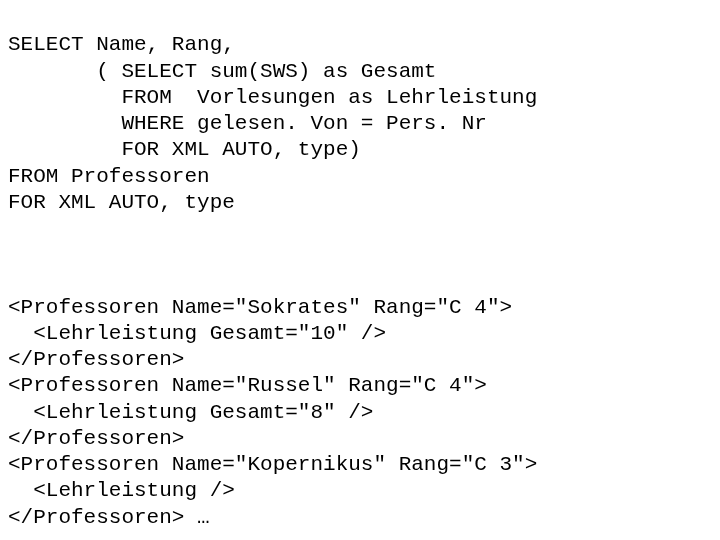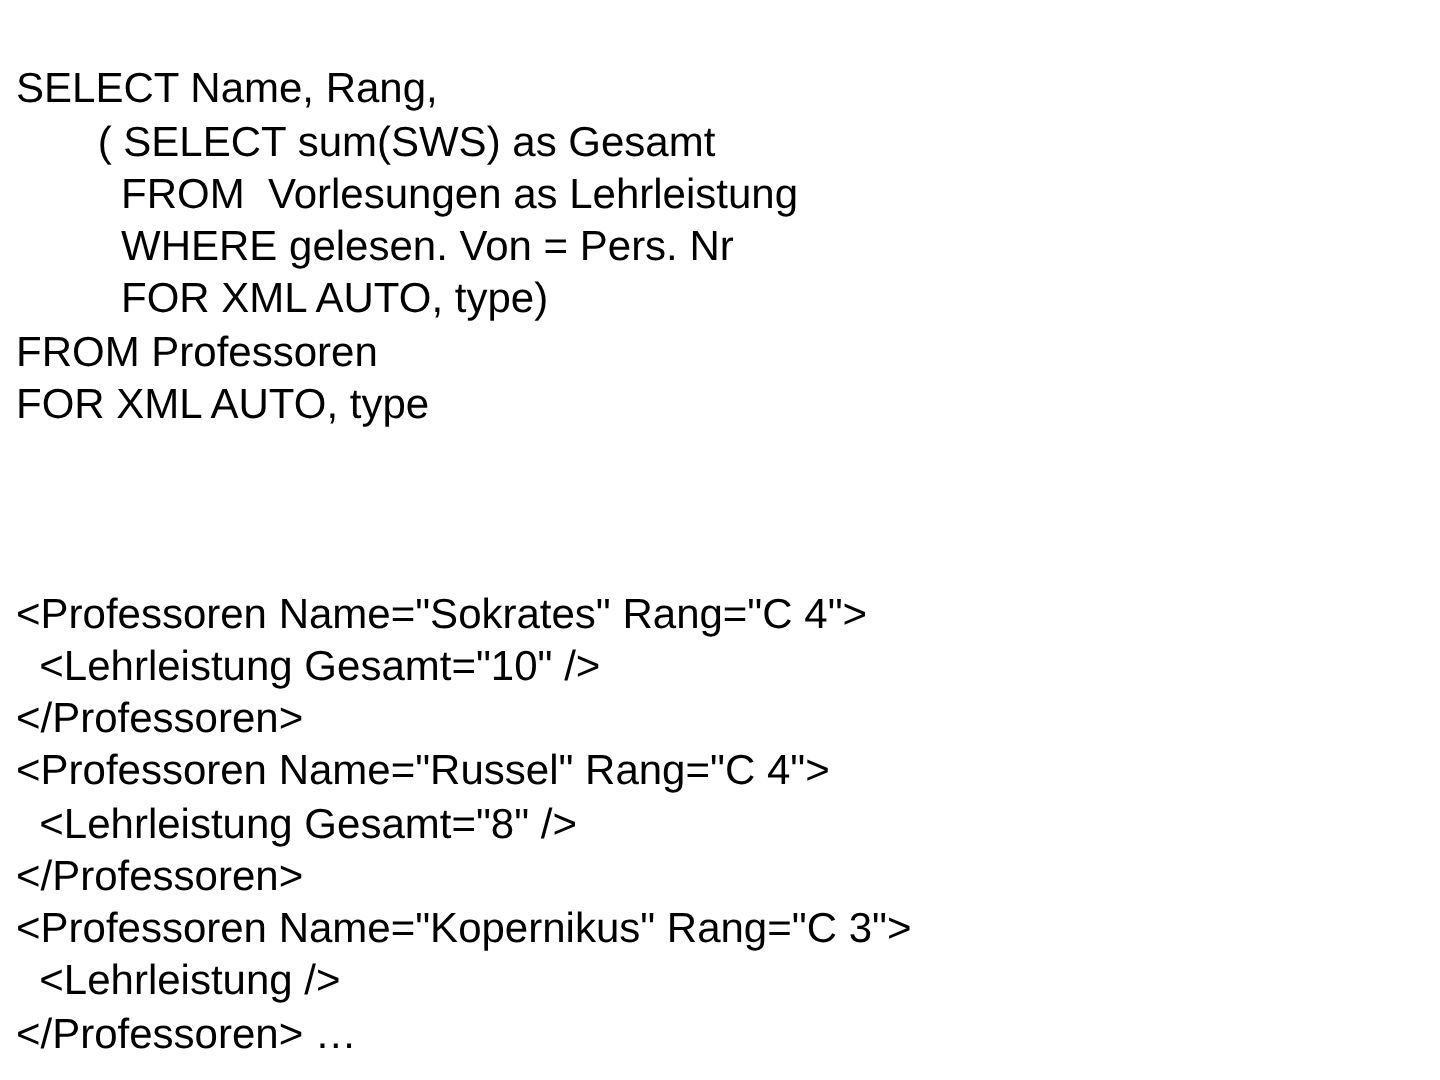--- a/index.html
+++ b/index.html
@@ -11,21 +11,21 @@
     font-family: Arial, Helvetica, sans-serif;
     font-size: 21px;
     line-height: 1.25;
     color: #000000;
   }
   .page {
     padding: 6px 8px;
   }
   .code-block {
     white-space: pre;
-    font-family: Liberation Sans, sans-serif;
+    font-family: Liberation Mono, monospace;
   }
   .gap {
     height: 26px;
   }
 </style>
 </head>
 <body>
 
 <div class="page">
 

